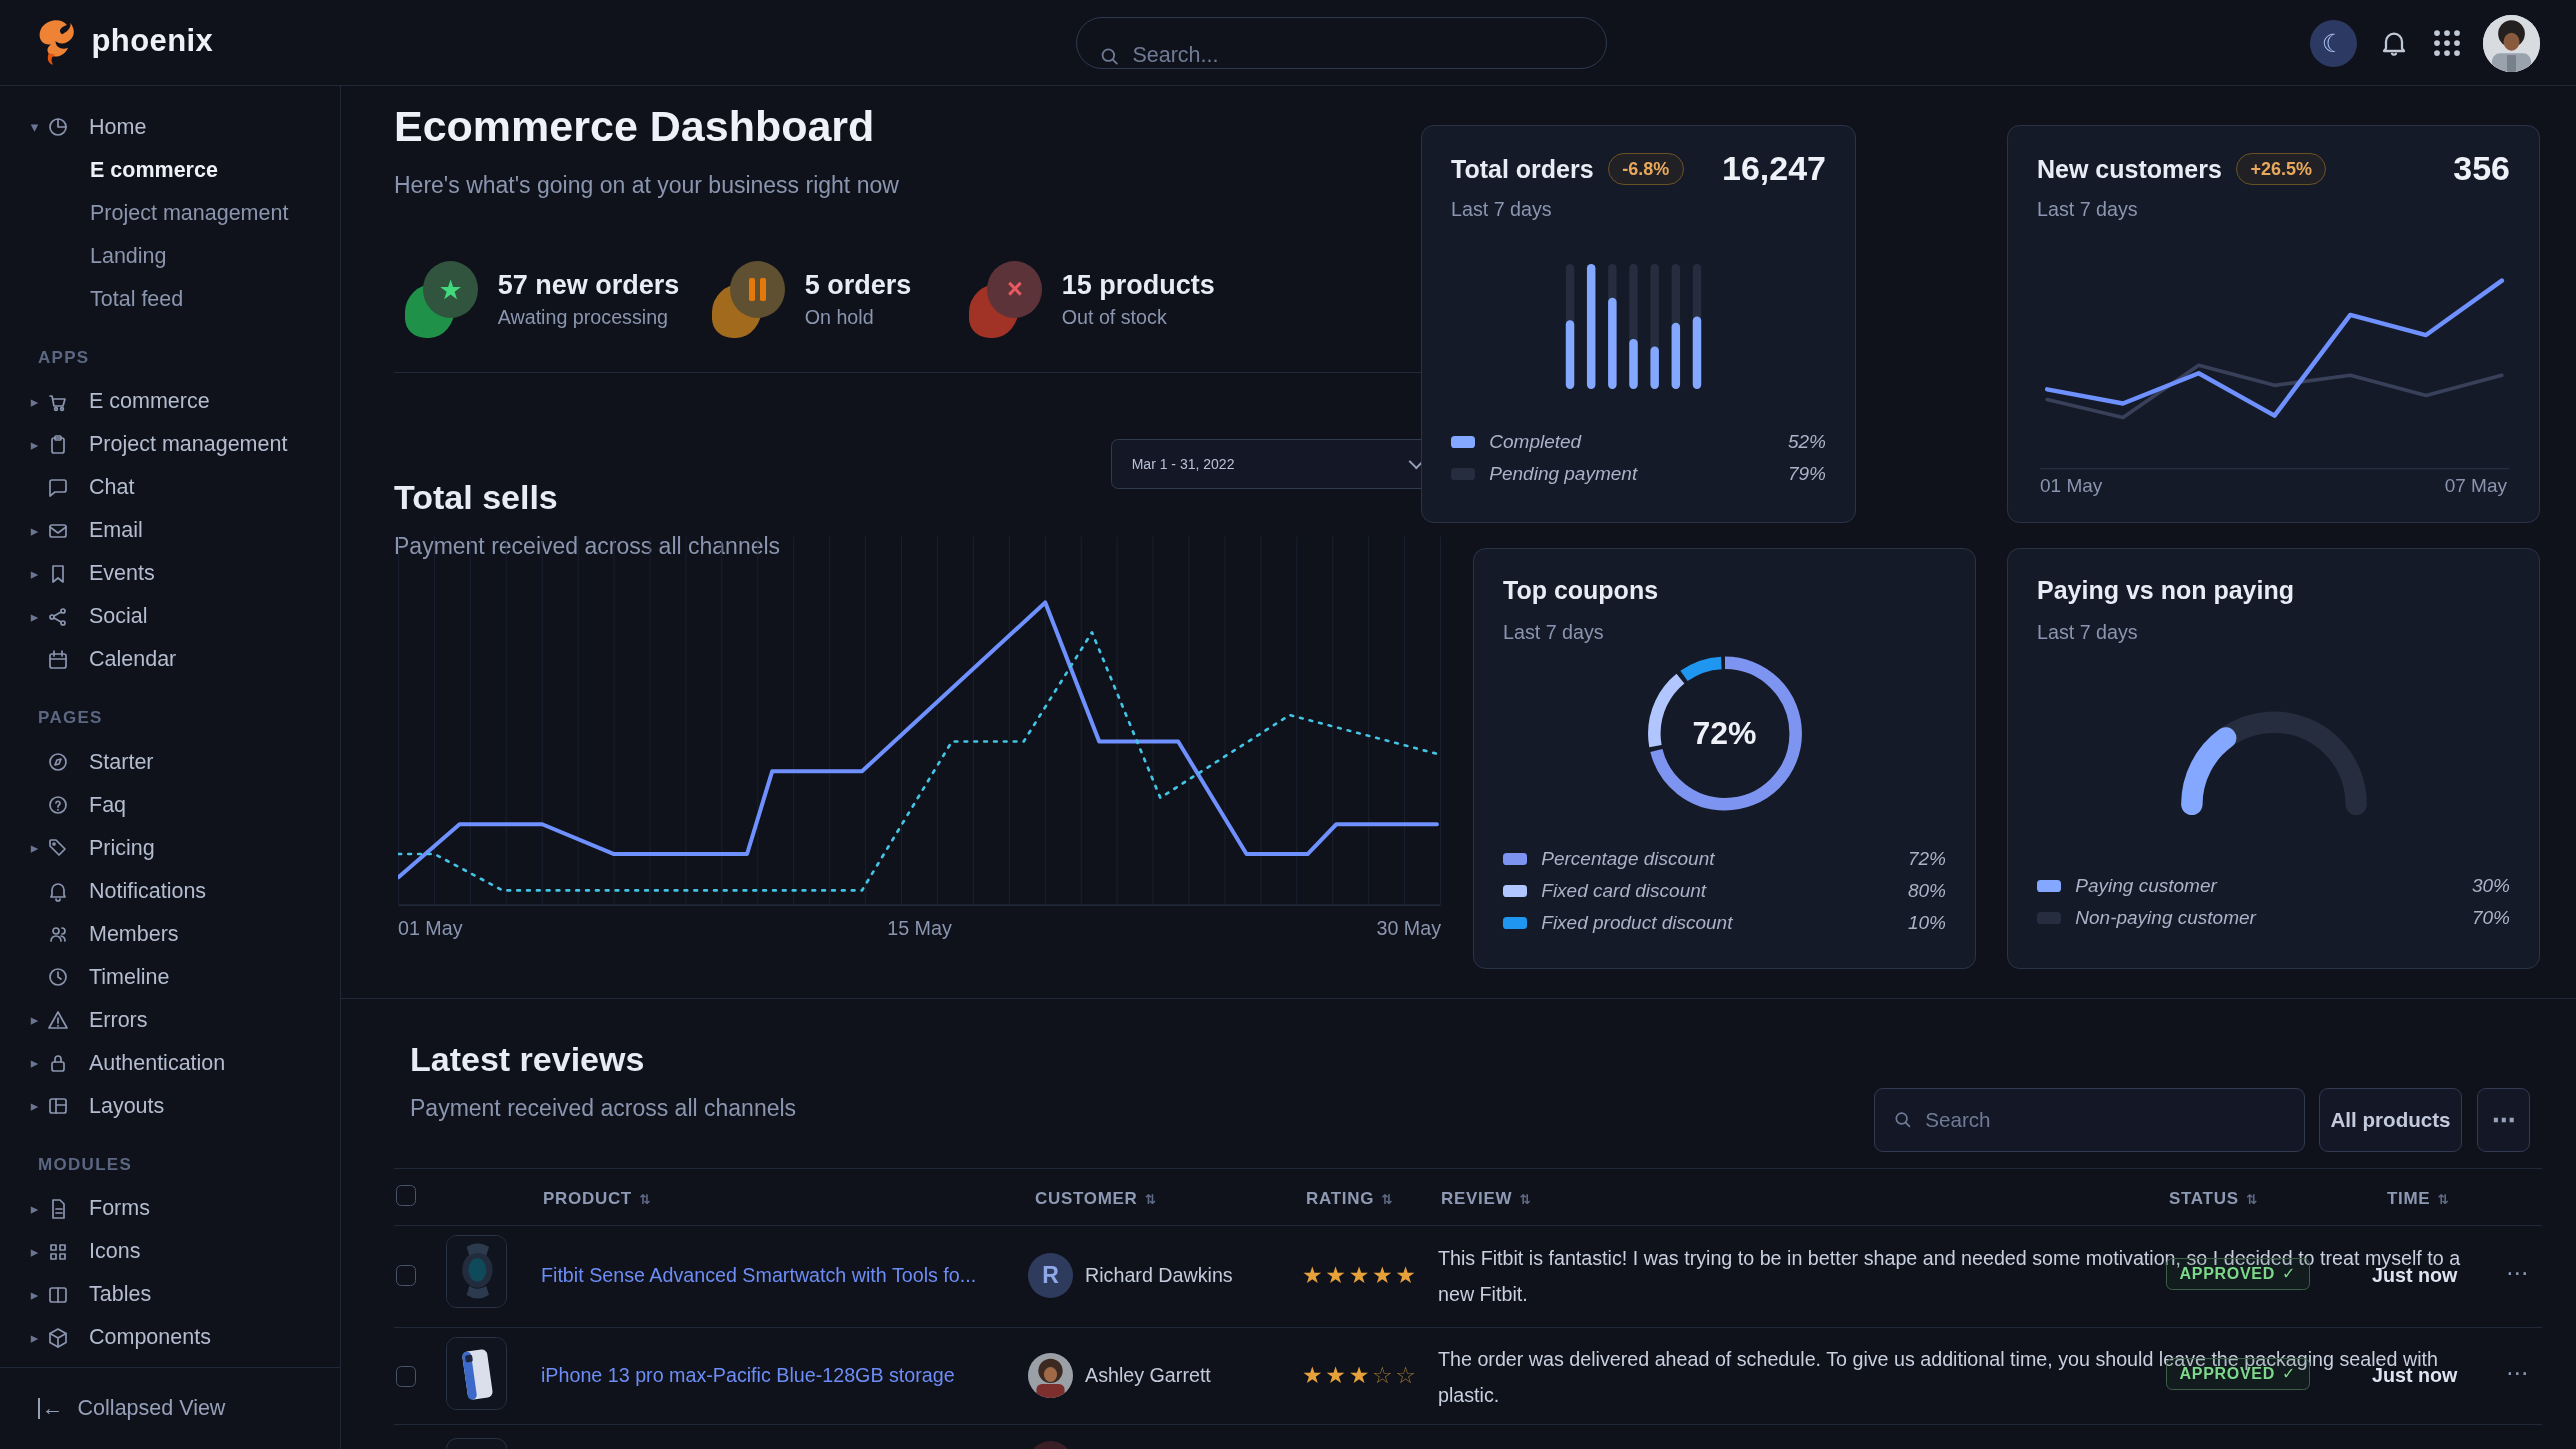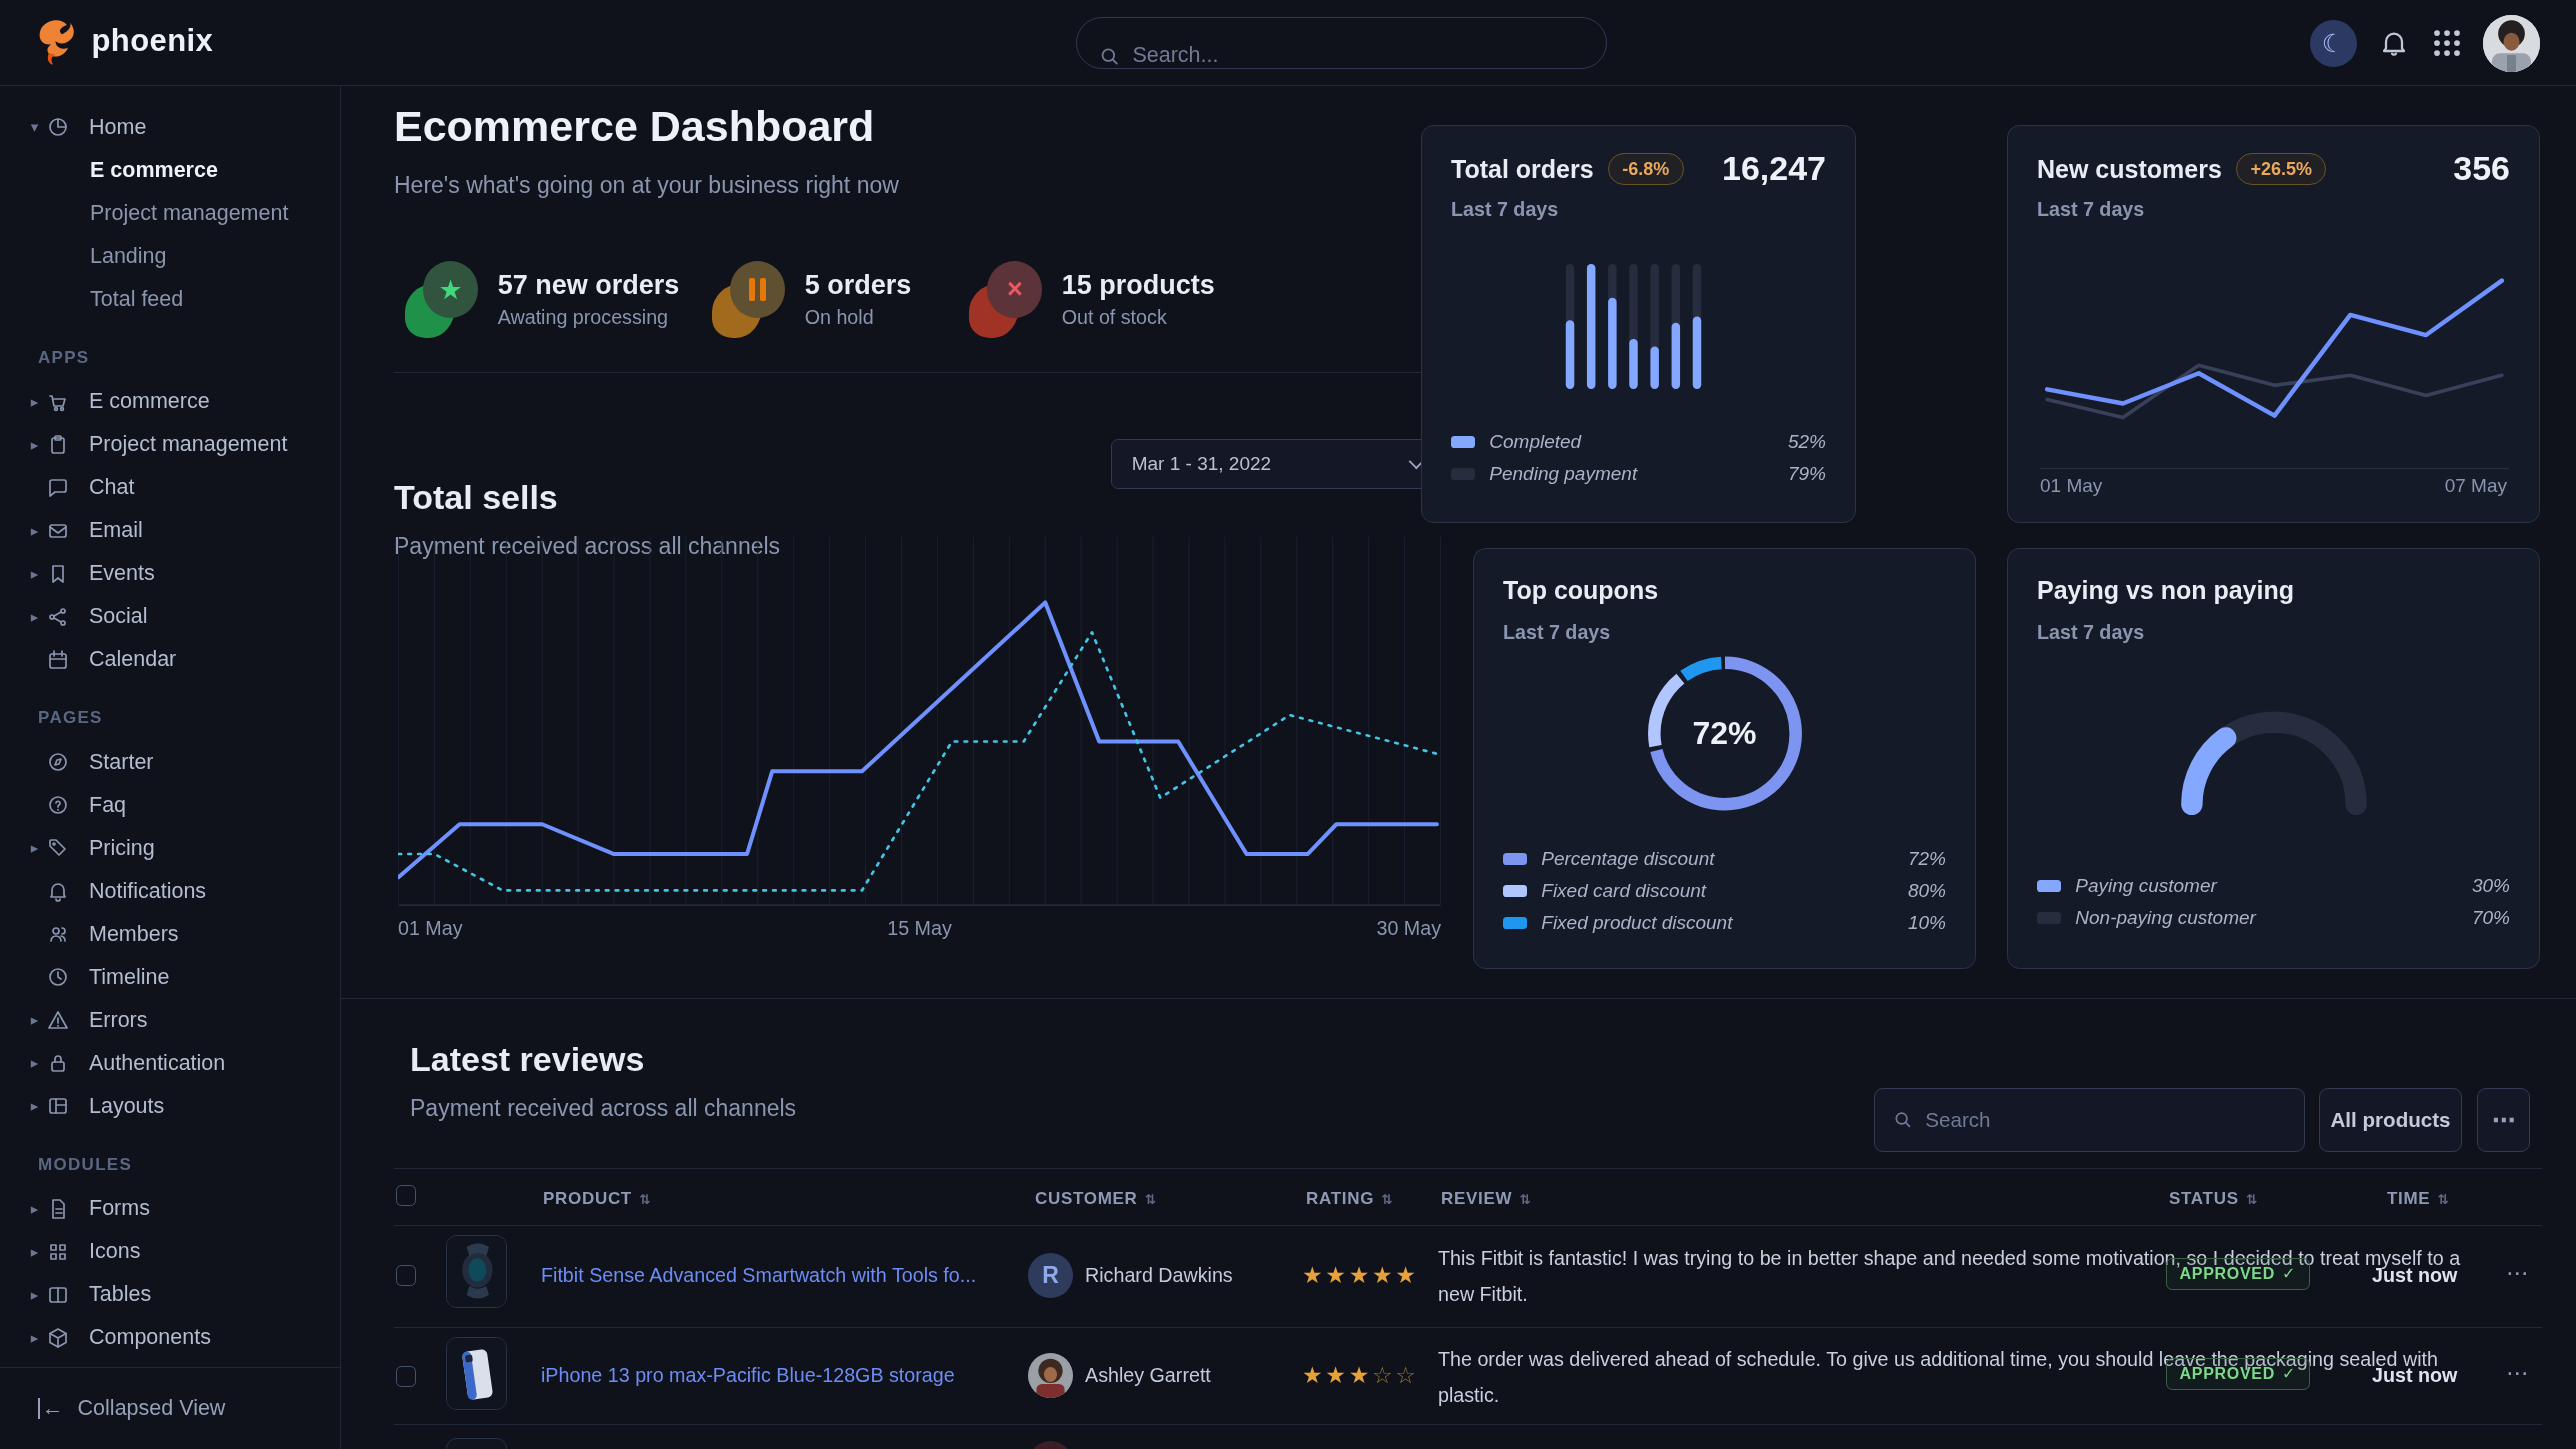--- a/index.html
+++ b/index.html
@@ -49,21 +49,21 @@
   .stat.red .blob-back { background:#a03226; } .stat.red .blob-front { background:#5c3338; color:#ea5962; font-size:27px; font-weight:700; }
   .pause-bars { display:flex; gap:5.4px; } .pause-bars i { width:6.3px; height:23px; background:#e5780b; border-radius:1.8px; }
   .stat-value { font-size:27px; font-weight:800; color:#e8ecf4; }
   .stat-caption { font-size:19.7px; color:#8a95af; margin-top:5.4px; }
   .divider-1 { position:absolute; left:53px; top:286px; width:1047px; border-top:0.9px solid #212838; }
   .sect-title { font-size:34px; font-weight:800; color:#e8ecf4; }
   .sect-sub { font-size:23px; color:#8a95af; margin-top:16px; }
   .sells-head { position:absolute; left:53px; top:392px; }
   .date-select { position:absolute; left:770px; top:353px; width:331px; height:50px; border:1.3px solid #323b52;
     border-radius:7.2px; display:flex; align-items:center; justify-content:space-between; padding:0 19.7px;
-    font-size:19px; color:#b9c1d4; cursor:pointer; background:#141826;text-align:center; }
+    font-size:14px; color:#b9c1d4; cursor:pointer; background:#141826;text-align:center; }
   .chev { width:10.7px; height:10.7px; border-right:2.2px solid #98a2ba; border-bottom:2.2px solid #98a2ba;
     transform:rotate(45deg); margin-top:-5.4px; }
   #sells-svg { position:absolute; left:57px; top:447px; }
   .sells-axis { position:absolute; top:831px; font-size:19.7px; color:#8a95af; }
   .divider-2 { position:absolute; left:0; top:912px; width:2235px; border-top:0.9px solid #212838; }
   .reviews-head { position:absolute; left:69px; top:954px; }
   .rev-search { position:absolute; left:1533px; top:1002px; width:431px; height:64px; border:1.3px solid #323b52;
     border-radius:9px; display:flex; align-items:center; gap:12.5px; padding:0 18px; background:#141826; }
   .rev-search svg { width:21.5px; height:21.5px; }
   .rev-search input { background:transparent; border:none; outline:none; color:#aab3c9; font-size:20.6px; font-family:inherit; width:100%; }
@@ -96,21 +96,21 @@
   .card { position:absolute; background:#151a28; border:0.9px solid #2b3347; border-radius:12.5px; }
   .card-1 { left:1080px; top:39px; width:435px; height:398px; }
   .card-2 { left:1666px; top:39px; width:533px; height:398px; }
   .card-3 { left:1132px; top:462px; width:503px; height:421px; }
   .card-4 { left:1666px; top:462px; width:533px; height:421px; }
   .card-title-row { position:absolute; top:27px; left:29px; display:flex; align-items:center; gap:14.3px; }
   .card-title { font-size:25px; font-weight:800; color:#e8ecf4; }
   .badge-warn { font-size:18px; font-weight:700; color:#e9a85c; border:1.3px solid #6a5323;
     background:rgba(120,85,20,.12); padding:4.5px 13.4px; border-radius:18px; }
   .card-value { position:absolute; top:23px; right:29px; font-size:34px; font-weight:800; color:#eef1f8; }
-  .card-period { position:absolute; top:72px; left:29px; font-size:19.7px; color:#8a95af;font-weight:bold; }
+  .card-period { position:absolute; top:72px; left:29px; font-size:19.7px; color:#8a95af; }
   .legend { position:absolute; left:29px; right:29px; }
   .lrow { display:flex; align-items:center; height:32px; font-size:19px; color:#aab3c7;font-style:italic; }
   .sw { width:24px; height:11.6px; border-radius:3.6px; margin-right:14.3px; }
   .sw-blue { background:#84a7ff; } .sw-track { background:#262d3e; }
   .sw-per { background:#7d94f0; } .sw-card { background:#b1c5ff; } .sw-prod { background:#1f97f0; }
   .lval { margin-left:auto; }
   #orders-svg { position:absolute; left:50%; transform:translateX(-50%); top:136px; }
   #cust-svg { position:absolute; left:32px; top:115px; }
   .cust-axis { position:absolute; left:32px; right:32px; bottom:25px; display:flex; justify-content:space-between;
     font-size:19px; color:#8a95af; }

